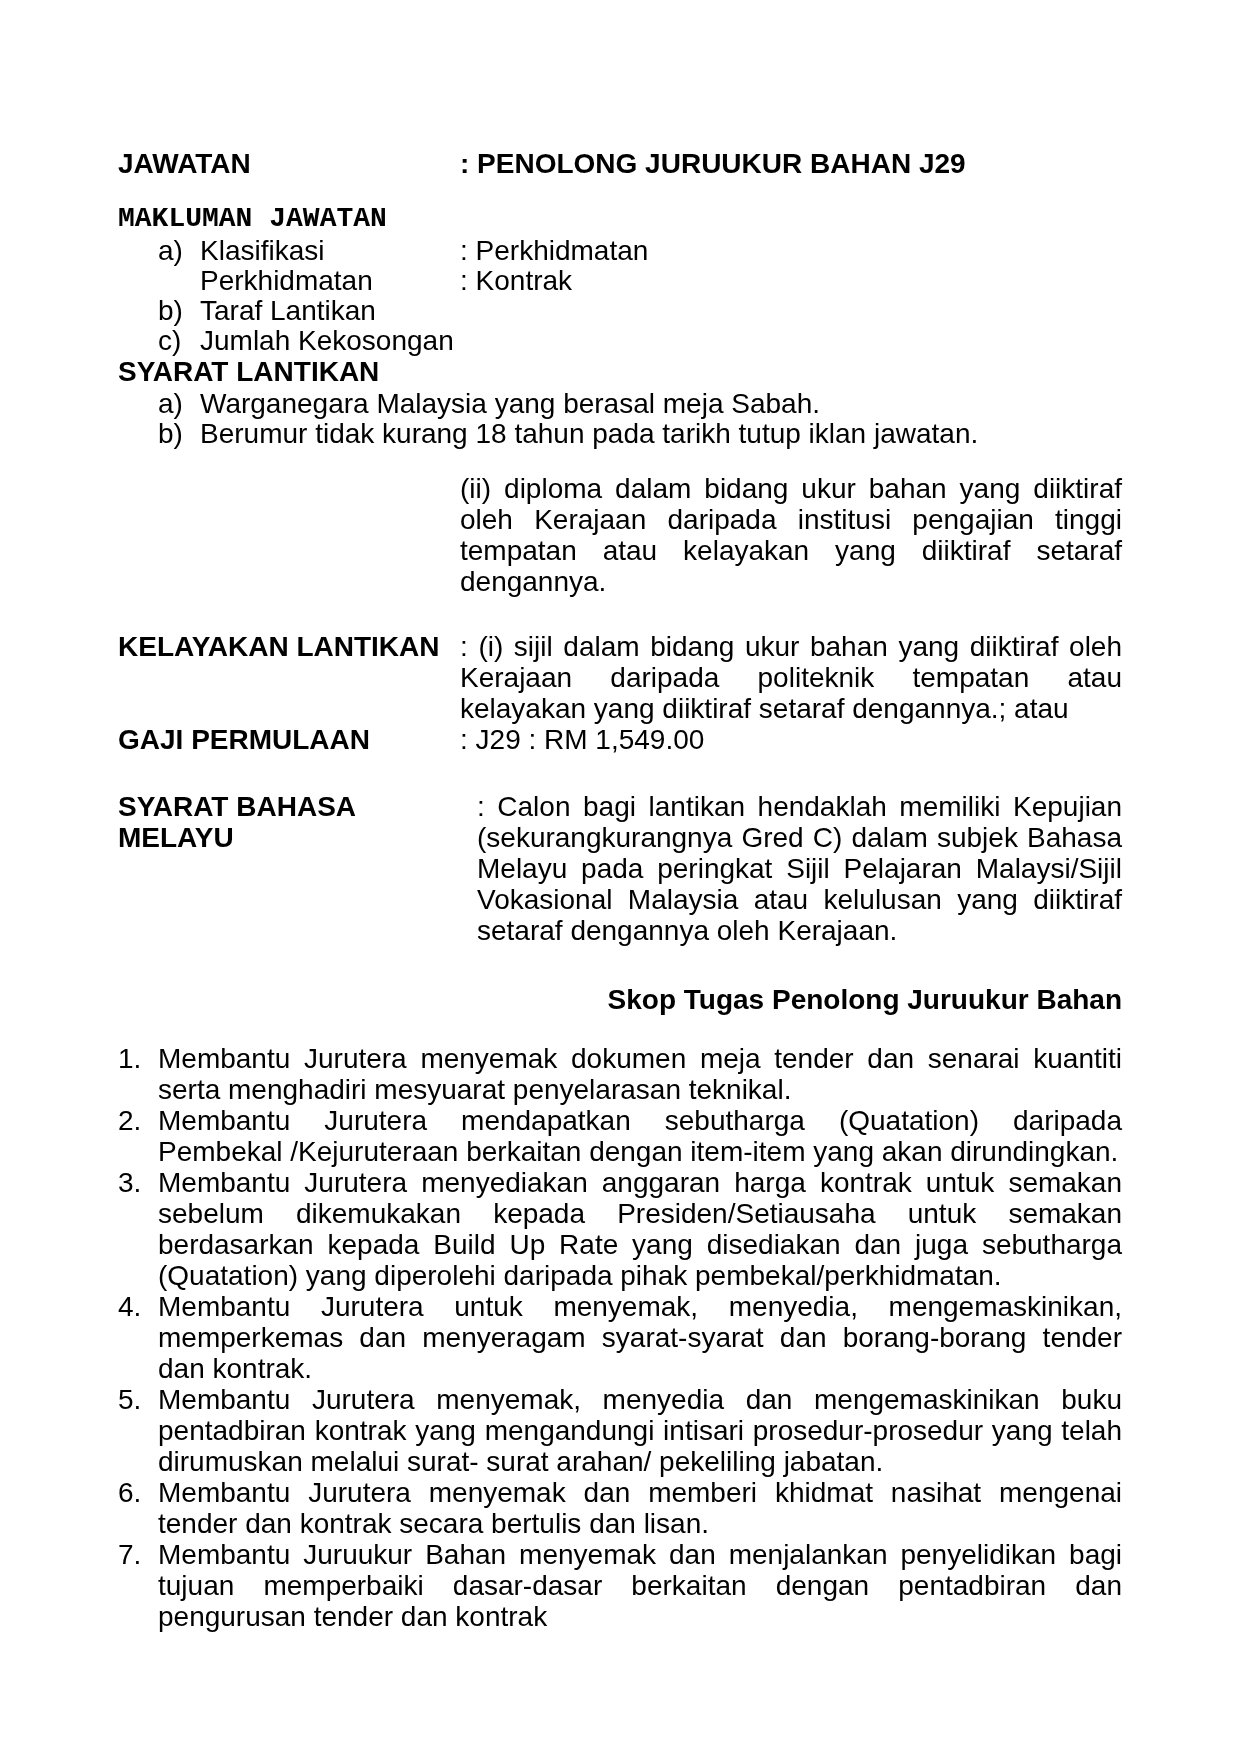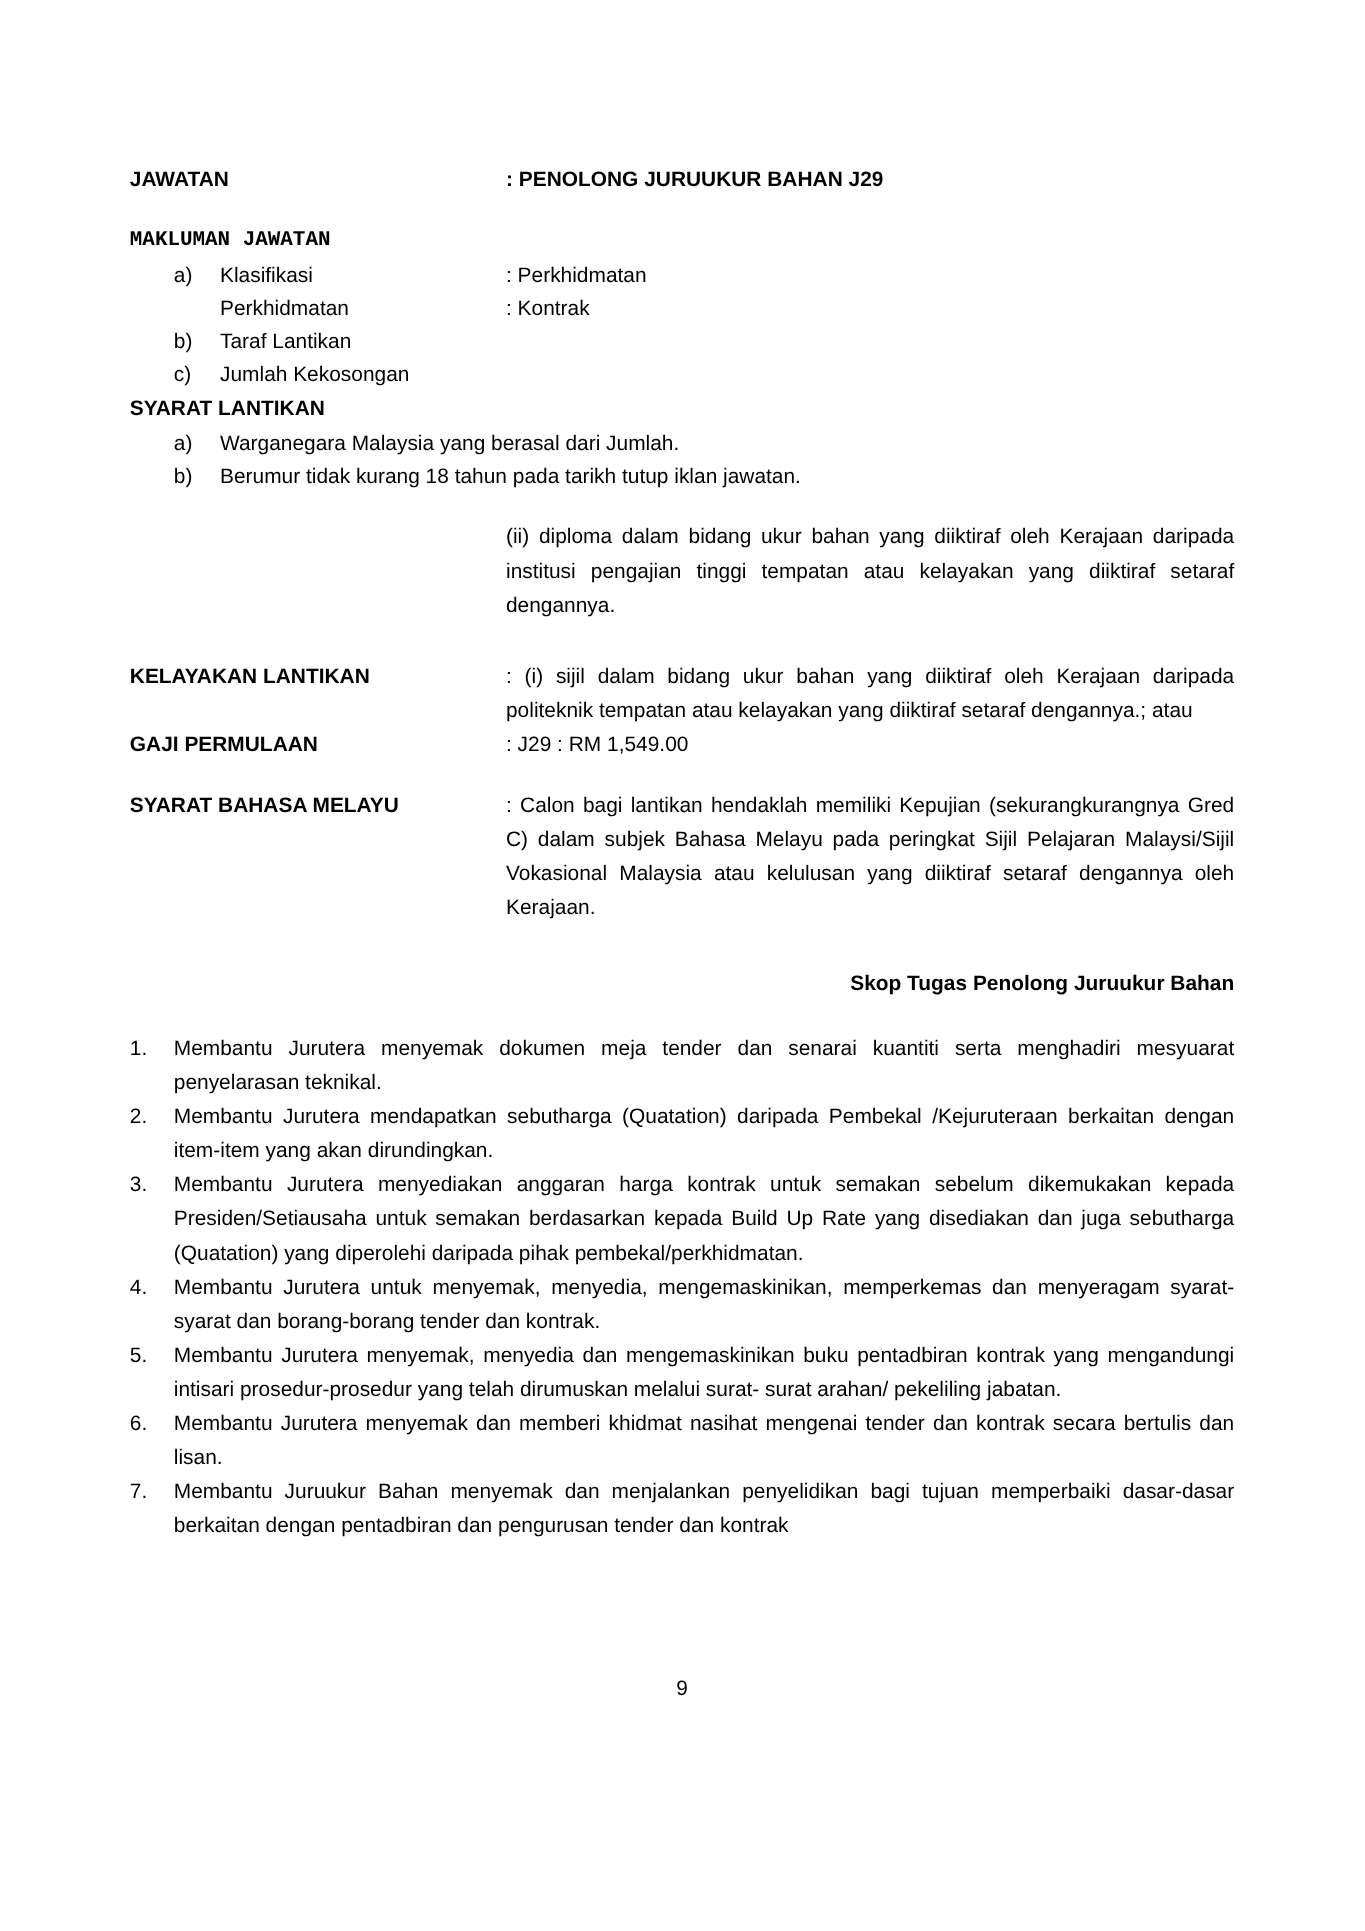--- a/index.html
+++ b/index.html
@@ -7,21 +7,21 @@
     padding: 0;
     background: #ffffff;
   }
   .page {
     position: relative;
     width: 1226px;
     height: 1755px;
     background: #ffffff;
     color: #000000;
     font-family: "Liberation Sans", "DejaVu Sans", sans-serif;
-    font-size: 19px;
+    font-size: 28px;
     line-height: 31px;
     box-sizing: border-box;
     padding: 148px 104px 0 118px;
     overflow: hidden;
   }
   .bold { font-weight: bold; }
 
   
   .lrow { display: flex; align-items: flex-start; }
   .lrow .lbl { width: 342px; flex: 0 0 342px; }
@@ -34,21 +34,21 @@
   .subrow .slbl { width: 260px; flex: 0 0 260px; }
   .subrow .sval { flex: 1 1 auto; }
   .subrow .stext { flex: 1 1 auto; }
 
   .heading { font-weight: bold; }
 
   .mt-maklumat { margin-top: 24px; font-family: Liberation Mono, monospace; }
   .mt-sub { margin-top: 2px; }
   .mt-kelayakan { margin-top: 34px; }
   .mt-para2 { margin-top: 24px; }
-  .mt-bahasa { margin-top: 24px; }
+  .mt-bahasa { margin-top: 36px; gap: 17px; }
   .mt-skop { margin-top: 38px; text-align: right; }
   .mt-list { margin-top: 28px; }
 
   
   .skop-item { display: flex; }
   .skop-item .num { width: 40px; flex: 0 0 40px; }
   .skop-item .txt { flex: 1 1 auto; text-align: justify; }
 
   .page-number {
     margin-top: 117px;
@@ -84,21 +84,21 @@
   <div class="subrow">
     <div class="marker">c)</div>
     <div class="slbl">Jumlah Kekosongan</div>
     <div class="sval"></div>
   </div>
 
   <div class="heading">SYARAT LANTIKAN</div>
 
   <div class="subrow mt-sub">
     <div class="marker">a)</div>
-    <div class="stext">Warganegara Malaysia yang berasal dari Jumlah.</div>
+    <div class="stext">Warganegara Malaysia yang berasal meja Sabah.</div>
   </div>
   <div class="subrow">
     <div class="marker">b)</div>
     <div class="stext">Berumur tidak kurang 18 tahun pada tarikh tutup iklan jawatan.</div>
   </div>
 
   <div class="lrow mt-para2">
     <div class="lbl"></div>
     <div class="val just">(ii) diploma dalam bidang ukur bahan yang diiktiraf oleh Kerajaan daripada institusi pengajian tinggi tempatan atau kelayakan yang diiktiraf setaraf dengannya.</div>
   </div>

